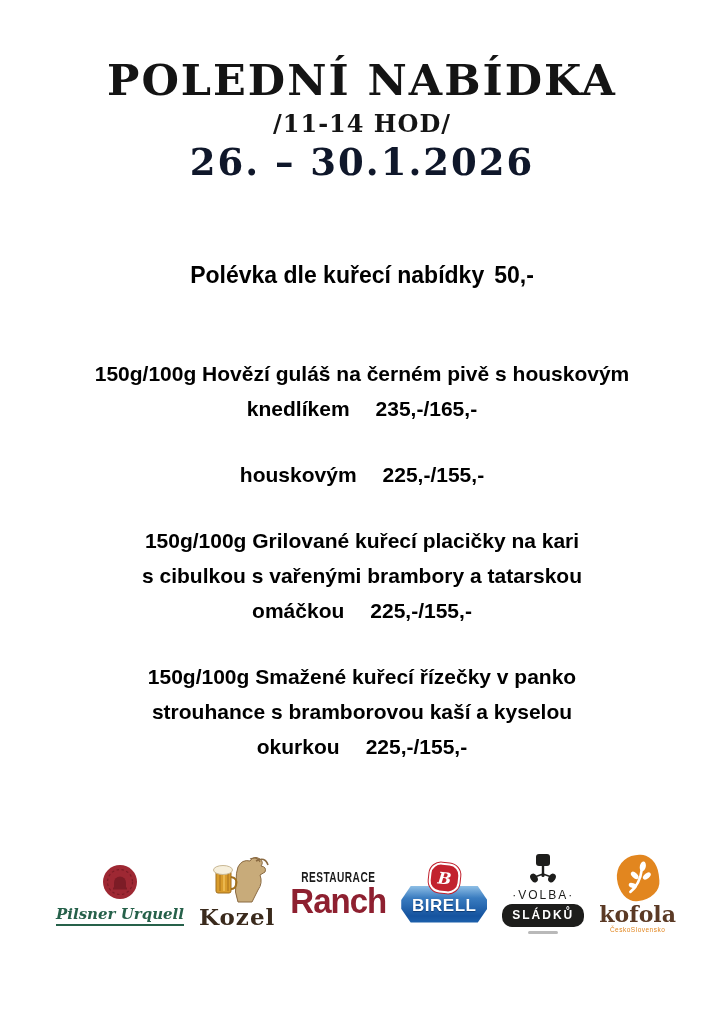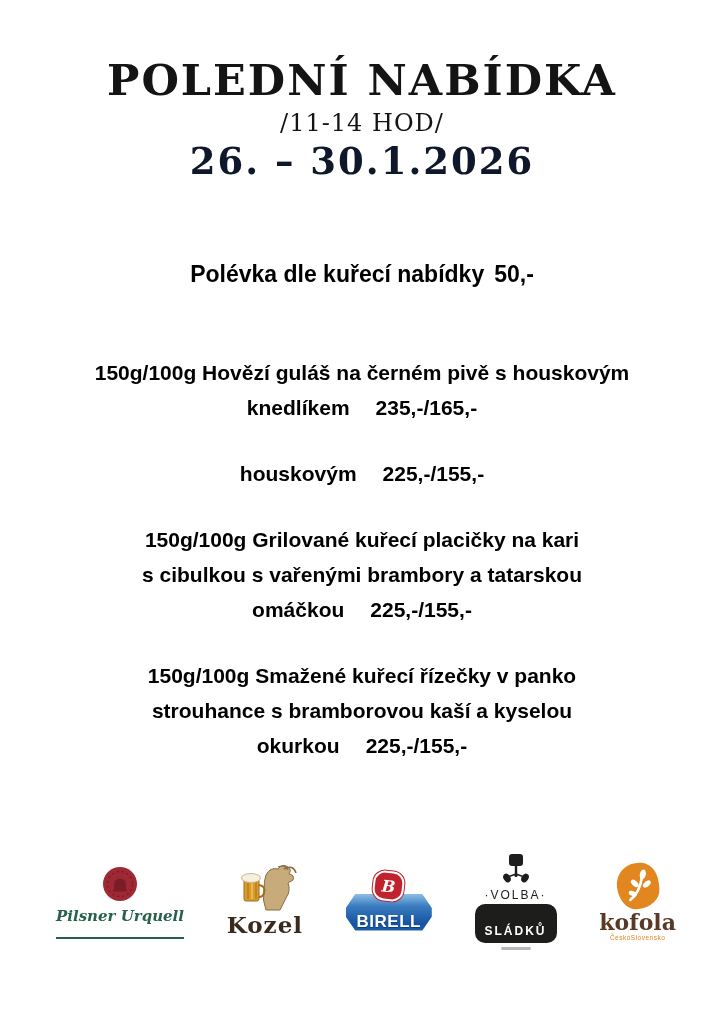--- a/index.html
+++ b/index.html
@@ -24,21 +24,21 @@
   .title {
     font-family: "DejaVu Serif", serif;
     font-weight: 900;
     font-size: 43px;
     letter-spacing: 2px;
     line-height: 1.05;
     color: #141414;
   }
   .hours {
     font-family: "DejaVu Serif", serif;
-    font-weight: 400;
+    font-weight: 700;
     font-size: 24px;
     letter-spacing: 1px;
     margin-top: 6px;
     color: #141414;
   }
   .date-range {
     font-family: "DejaVu Serif", serif;
     font-weight: 900;
     font-size: 37px;
     letter-spacing: 2px;
@@ -82,21 +82,21 @@
     justify-content: flex-end;
   }
   
   .pu-text {
     font-family: "DejaVu Serif", serif;
     font-style: italic;
     font-weight: bold;
     font-size: 15px;
     color: #26614a;
     border-bottom: 2px solid #26614a;
-    padding-bottom: 12px;
+    padding-bottom: 1px;
     margin-top: 1px;
     white-space: nowrap;
   }
   
   .kozel-text {
     font-family: "DejaVu Serif", serif;
     font-weight: bold;
     font-size: 23px;
     color: #3a2a1c;
     letter-spacing: 1px;
@@ -140,21 +140,21 @@
     margin-bottom: -9px;
     position: relative;
     z-index: 2;
   }
   .birell-plaque {
     width: 86px;
     height: 40px;
     background: linear-gradient(180deg, #9ccaec 0%, #3a7cc0 35%, #15539f 80%, #1e63ae 100%);
     clip-path: polygon(0% 40%, 11% 5%, 89% 5%, 100% 40%, 100% 62%, 89% 96%, 11% 96%, 0% 62%);
     display: flex;
-    align-items: flex-end;
+    align-items: center;
     justify-content: center;
   }
   .birell-text {
     color: #ffffff;
     font-weight: bold;
     font-size: 17px;
     letter-spacing: 0.5px;
     padding-top: 4px;
     text-shadow: 0 1px 1px #0d3b74;
   }
@@ -163,21 +163,21 @@
     font-size: 12px;
     font-weight: normal;
     letter-spacing: 2px;
     color: #1d1d1b;
     margin-top: 1px;
   }
   .sladku-pill {
     background: #1d1d1b;
     color: #ffffff;
     border-radius: 10px;
-    padding: 20px 10px 5px 10px;
+    padding: 4px 10px 5px 10px;
     font-size: 12px;
     font-weight: bold;
     letter-spacing: 2px;
     margin-top: 2px;
   }
   .sladku-fineprint {
     width: 30px;
     height: 3px;
     background: #b9b9b9;
     border-radius: 2px;
@@ -272,20 +272,24 @@
         <rect x="12" y="14" width="15" height="22" rx="2" fill="#d99c2c" stroke="#a06f1e" stroke-width="1"></rect>
         <line x1="16" y1="16" x2="16" y2="34" stroke="#b97f20" stroke-width="1.5"></line>
         <line x1="20" y1="16" x2="20" y2="34" stroke="#f0c05a" stroke-width="1.5"></line>
         <line x1="24" y1="16" x2="24" y2="34" stroke="#b97f20" stroke-width="1.5"></line>
         <ellipse cx="19" cy="13" rx="9.5" ry="4.5" fill="#f6efdc" stroke="#c9b894" stroke-width="1"></ellipse>
         <path d="M27 20 q7 1 5 8 q-1 4 -5 4" fill="none" stroke="#a06f1e" stroke-width="2"></path>
       </svg>
       <div class="kozel-text">Kozel</div>
     </div>
 
+    <div class="logo">
+      <div class="ranch-top">RESTAURACE</div>
+      <div class="ranch-main">Ranch</div>
+    </div>
 
     <div class="logo birell">
       <div class="birell-badge">
         <span>B</span>
       </div>
       <div class="birell-plaque">
         <span class="birell-text">BIRELL</span>
       </div>
     </div>
 

